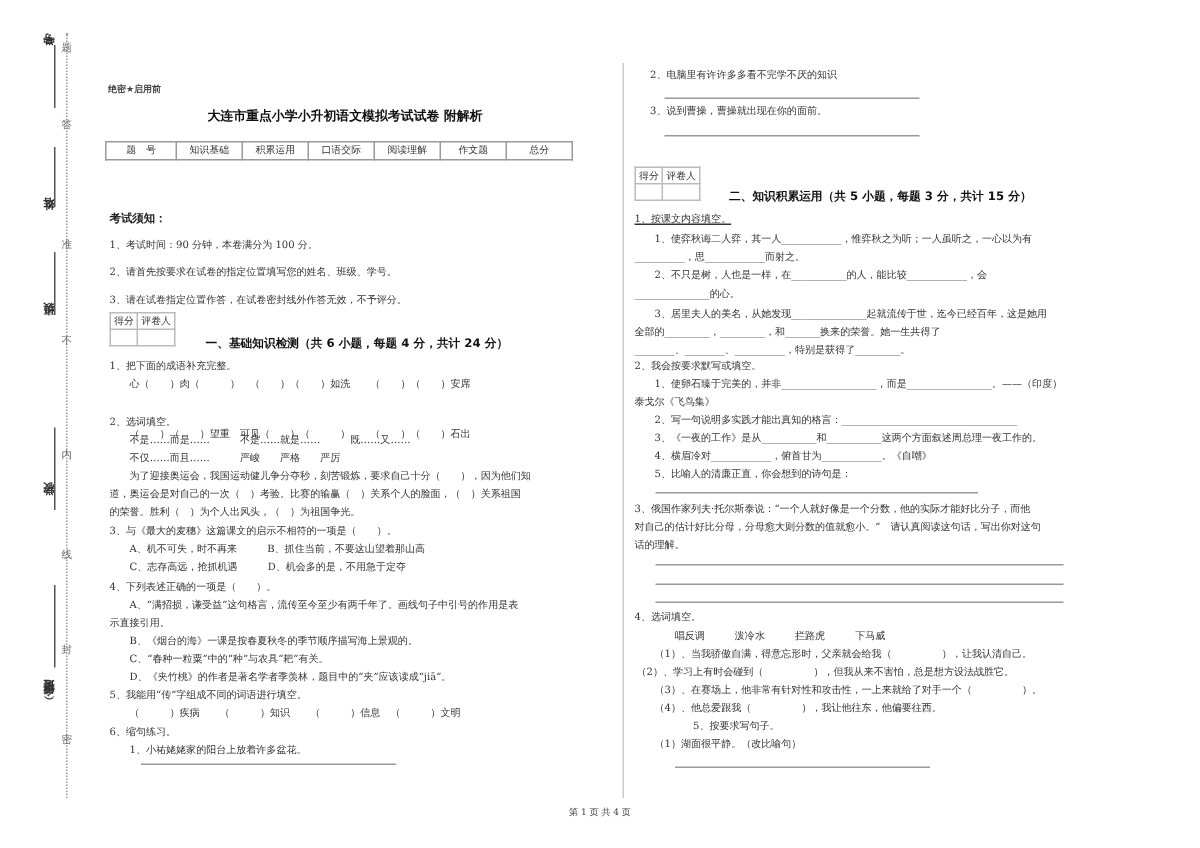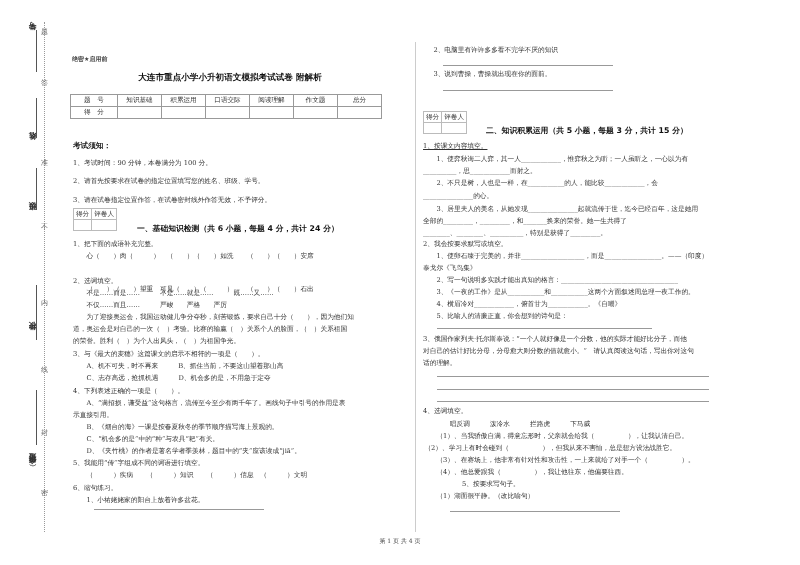--- a/index.html
+++ b/index.html
@@ -64,29 +64,20 @@
   <tbody>
       <tr>
     <td style="width:46px">题　号</td>
     <td style="width:43px">知识基础</td>
     <td style="width:43px">积累运用</td>
     <td style="width:43px">口语交际</td>
     <td style="width:43px">阅读理解</td>
     <td style="width:43px">作文题</td>
     <td style="width:43px">总分</td>
   </tr>
-  <tr>
-    <td>得　分</td>
-    <td></td>
-    <td></td>
-    <td></td>
-    <td></td>
-    <td></td>
-    <td></td>
-  </tr>
 </tbody>
   </table>
 
 <div class="abs notice-title">考试须知：</div>
 <div class="line" style="left:73px;top:159px;">1、考试时间：90 分钟，本卷满分为 100 分。</div>
 <div class="line" style="left:73px;top:177px;">2、请首先按要求在试卷的指定位置填写您的姓名、班级、学号。</div>
 <div class="line" style="left:73px;top:196px;">3、请在试卷指定位置作答，在试卷密封线外作答无效，不予评分。</div>
 
 <table class="grader" style="left:73px;top:208px;">
   <tbody>
@@ -112,21 +103,21 @@
     <div class="line" style="left: 73px; top: 313px;">　　为了迎接奥运会，我国运动健儿争分夺秒，刻苦锻炼，要求自己十分（　　），因为他们知</div>
     <div class="line" style="left: 73px; top: 325px;">道，奥运会是对自己的一次（　）考验。比赛的输赢（　）关系个人的脸面，（　）关系祖国</div>
     <div class="line" style="left: 73px; top: 337px;">的荣誉。胜利（　）为个人出风头，（　）为祖国争光。</div>
     <div class="line" style="left: 73px; top: 350px;">3、与《最大的麦穗》这篇课文的启示不相符的一项是（　　）。</div>
     <div class="line" style="left: 73px; top: 362px;">　　A、机不可失，时不再来　　　B、抓住当前，不要这山望着那山高</div>
     <div class="line" style="left: 73px; top: 374px;">　　C、志存高远，抢抓机遇　　　D、机会多的是，不用急于定夺</div>
     <div class="line" style="left: 73px; top: 387px;">4、下列表述正确的一项是（　　）。</div>
     <div class="line" style="left: 73px; top: 399px;">　　A、“满招损，谦受益”这句格言，流传至今至少有两千年了。画线句子中引号的作用是表</div>
     <div class="line" style="left: 73px; top: 411px;">示直接引用。</div>
     <div class="line" style="left: 73px; top: 423px;">　　B、《烟台的海》一课是按春夏秋冬的季节顺序描写海上景观的。</div>
-    <div class="line" style="left: 73px; top: 435px;">　　C、“机会多的是”中的“种”与农具“耙”有关。</div>
+    <div class="line" style="left: 73px; top: 435px;">　　C、“春种一粒粟”中的“种”与农具“耙”有关。</div>
     <div class="line" style="left: 73px; top: 447px;">　　D、《夹竹桃》的作者是著名学者季羡林，题目中的“夹”应该读成“jiā”。</div>
     <div class="line" style="left: 73px; top: 459px;">5、我能用“传”字组成不同的词语进行填空。</div>
     <div class="line" style="left: 73px; top: 471px;">　　（　　　）疾病　　（　　　）知识　　（　　　）信息　（　　　）文明</div>
     <div class="line" style="left: 73px; top: 484px;">6、缩句练习。</div>
     <div class="line" style="left: 73px; top: 496px;">　　1、小祐姥姥家的阳台上放着许多盆花。</div>
   </div>
 <div class="answer-line" style="left:94px;top:509px;width:170px;"></div>
 
 <div class="line" style="left:420px;top:46px;">　　2、电脑里有许许多多看不完学不厌的知识</div>
 <div class="answer-line" style="left:443px;top:65px;width:170px;"></div>

